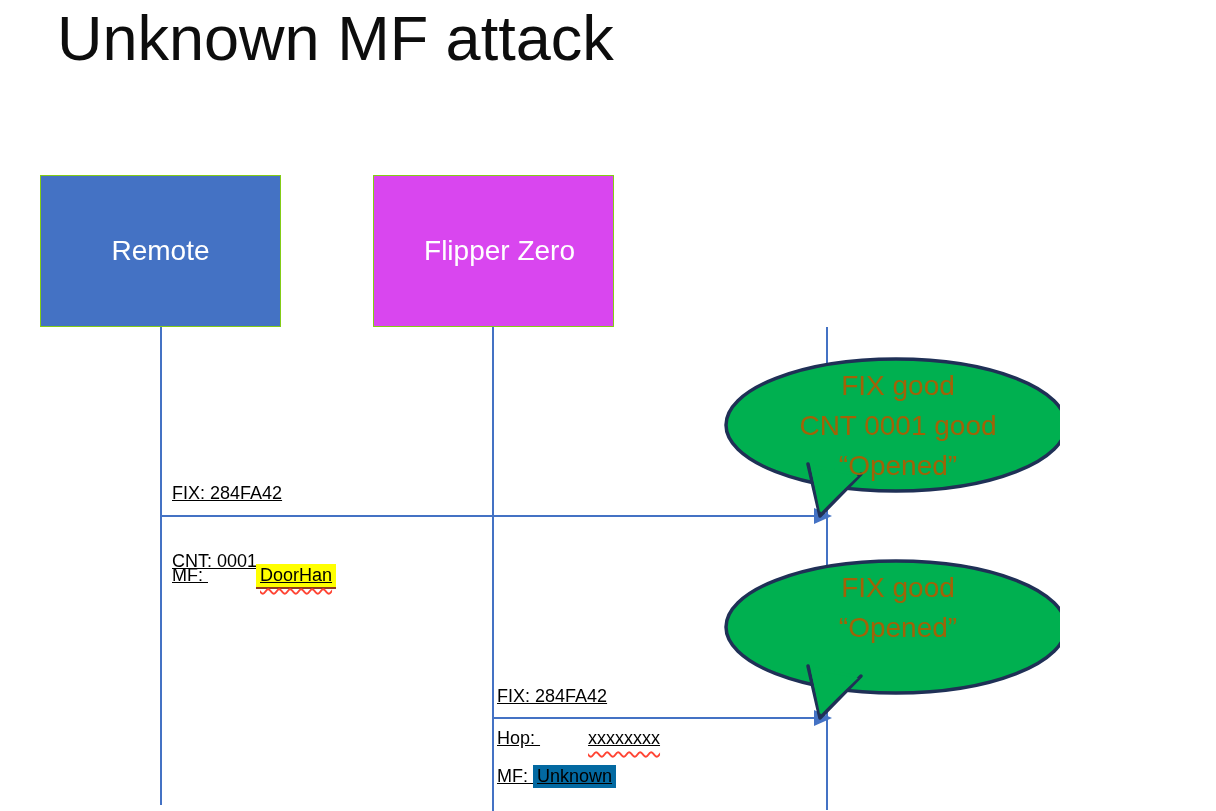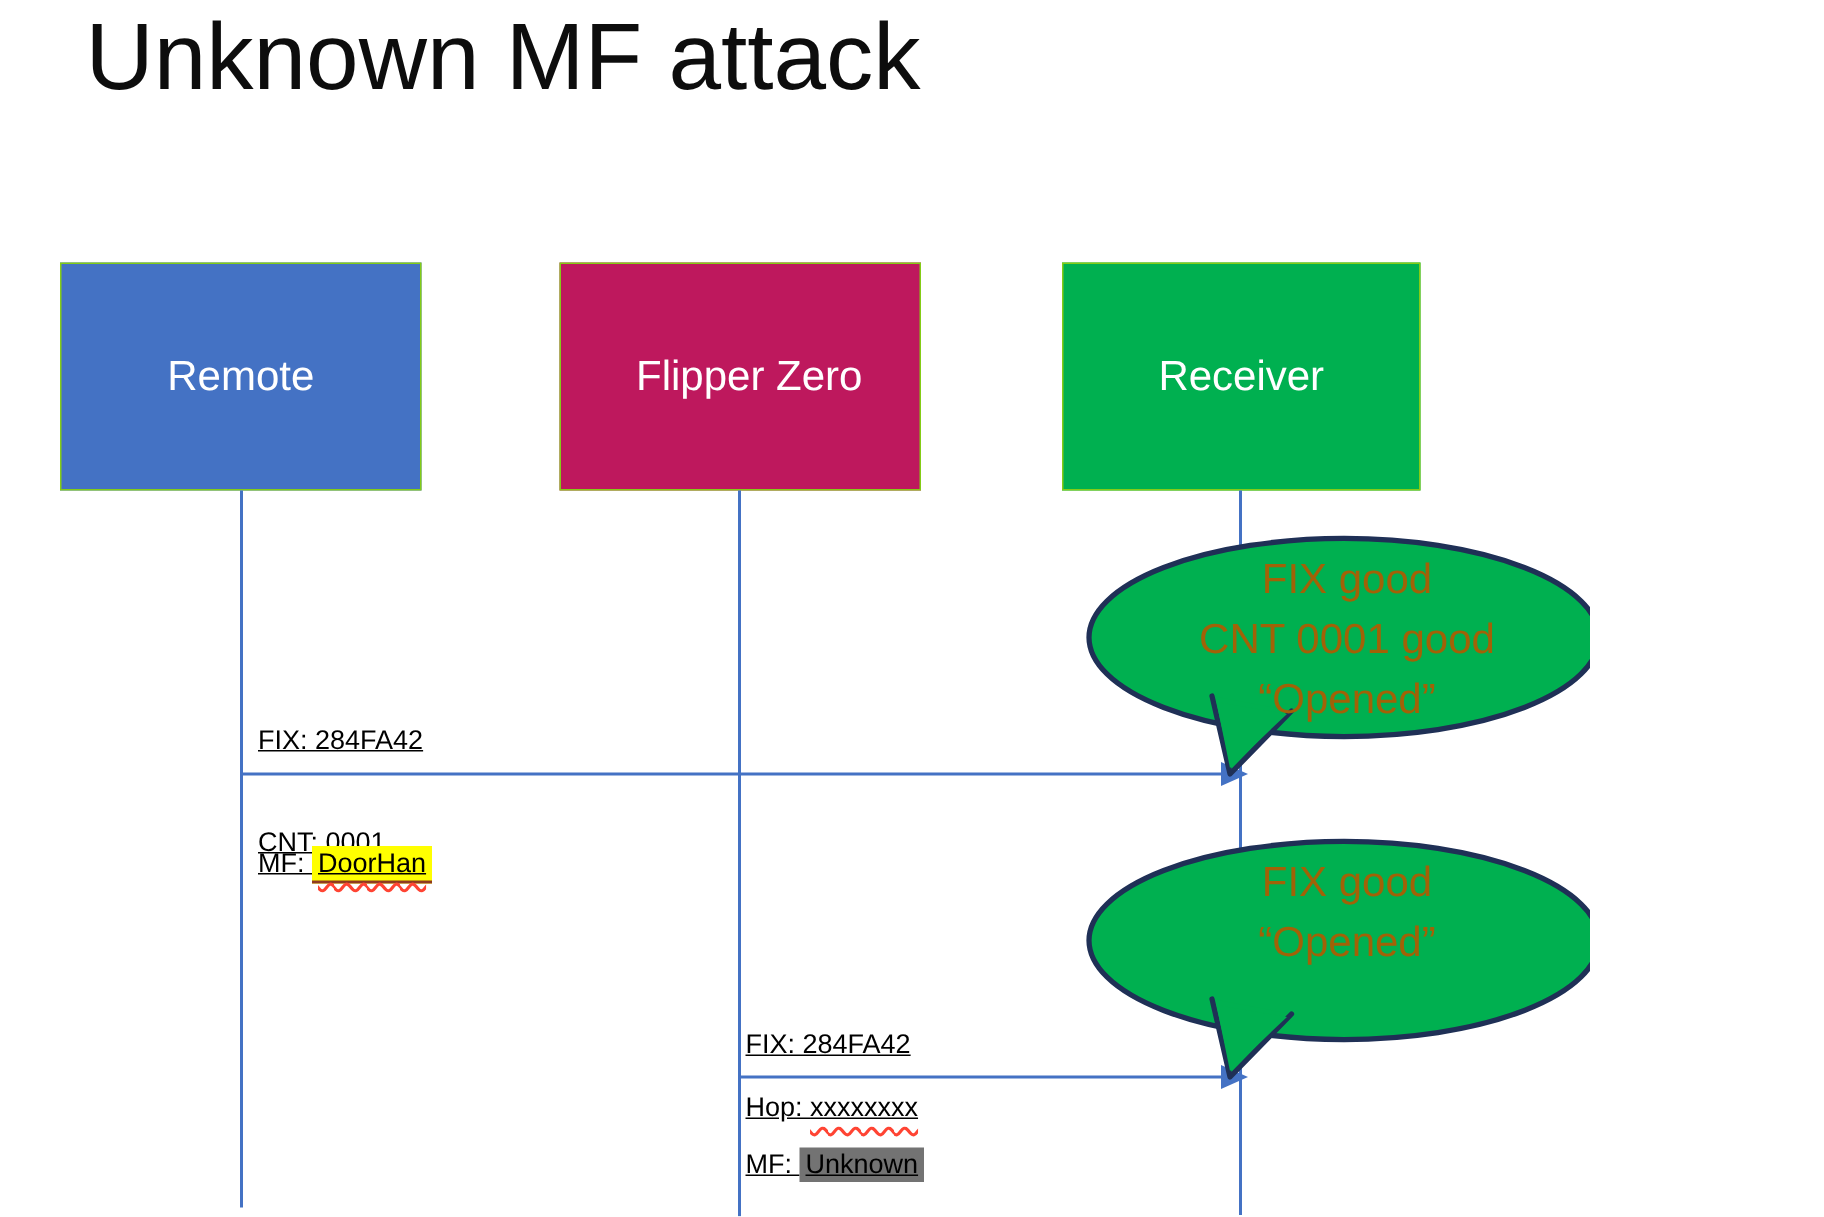--- a/index.html
+++ b/index.html
@@ -40,20 +40,21 @@
     padding:1px 4px 2px 4px;
   }
   .solid-ul{
     border-bottom:2.5px solid #8f3a20;
   }
   .sp-wavy{
     text-decoration-line:underline;
     text-decoration-style:wavy;
     text-decoration-thickness:2px;
     text-underline-offset:7px;
+    margin-left:48px;
   }
   .bubble-svg{
     position:absolute;width:370px;height:172px;
   }
   .bubble-text{
     position:absolute;width:344px;
     text-align:center;color:#a16207;
     font-size:28px;line-height:40px;white-space:nowrap;
   }
   .bubble-text div{height:40px;}
@@ -61,25 +62,22 @@
 </head>
 <body>
 
 <div class="slide">
 
   <h1 class="title">Unknown MF attack</h1>
 
   <div class="actor-box" style="left: 40px; background-color: rgb(68, 114, 196);">
     <span>Remote</span>
   </div>
-  <div class="actor-box" style="left: 373px; background-color: #be185d; padding-left: 12px;">
+  <div class="actor-box" style="left: 373px; background-color: #d946ef; padding-left: 12px;">
     <span>Flipper Zero</span>
-  </div>
-  <div class="actor-box" style="left: 708px; width: 239px; background-color: rgb(0, 176, 80);">
-    <span>Receiver</span>
   </div>
 
   <div class="lifeline" style="left: 160px; top: 327px; height: 478px; background-color: rgb(68, 114, 196);"></div>
   <div class="lifeline" style="left: 492px; top: 327px; height: 484px; background-color: rgb(68, 114, 196);"></div>
   <div class="lifeline" style="left: 826px; top: 327px; height: 483px; background-color: rgb(68, 114, 196);"></div>
 
   <div class="arrow-shaft" style="left: 161px; top: 515px; width: 655px; background-color: rgb(68, 114, 196);"></div>
   <svg class="arrow-head" style="left:814px;top:508px;" viewBox="0 0 18 16">
     <polygon points="0,0 18,8 0,16" fill="#4472C4"></polygon>
   </svg>
@@ -88,21 +86,21 @@
   <svg class="arrow-head" style="left:814px;top:710px;" viewBox="0 0 18 16">
     <polygon points="0,0 18,8 0,16" fill="#4472C4"></polygon>
   </svg>
 
   <div class="msg-line" style="left:172px;top:477px;">FIX: 284FA42</div>
   <div class="msg-line" style="left:172px;top:545px;">CNT: 0001</div>
   <div class="msg-line" style="left:172px;top:559px;"><span>MF: </span><span class="hl solid-ul sp-wavy" style="text-decoration-color: rgb(255, 68, 51); background-color: rgb(255, 255, 0);">DoorHan</span></div>
 
   <div class="msg-line" style="left:497px;top:680px;">FIX: 284FA42</div>
   <div class="msg-line" style="left:497px;top:722px;"><span>Hop: </span><span class="sp-wavy" style="text-decoration-color:#ff4433;text-align:center;">xxxxxxxx</span></div>
-  <div class="msg-line" style="left:497px;top:760px;"><span>MF: </span><span class="hl" style="background-color: #737373;">Unknown</span></div>
+  <div class="msg-line" style="left:497px;top:760px;"><span>MF: </span><span class="hl" style="background-color: #0369a1;">Unknown</span></div>
 
   <svg class="bubble-svg" style="left:713px;top:352px;" viewBox="0 0 370 172">
     <ellipse cx="183" cy="73" rx="170" ry="66" stroke-width="3.5" fill="#00B050" stroke="#1F3056"></ellipse>
     <path d="M 95 112 L 107 164 L 148 122" stroke-width="3.5" stroke-linecap="round" stroke-linejoin="round" fill="#00B050" stroke="#1F3056"></path>
     <path d="M 98 116 L 107 160 L 145 124 Z" stroke="none" fill="#00B050"></path>
   </svg>
   <div class="bubble-text" style="left:726px;top:366px;">
     <div>FIX good</div>
     <div>CNT 0001 good</div>
     <div>“Opened”</div>

